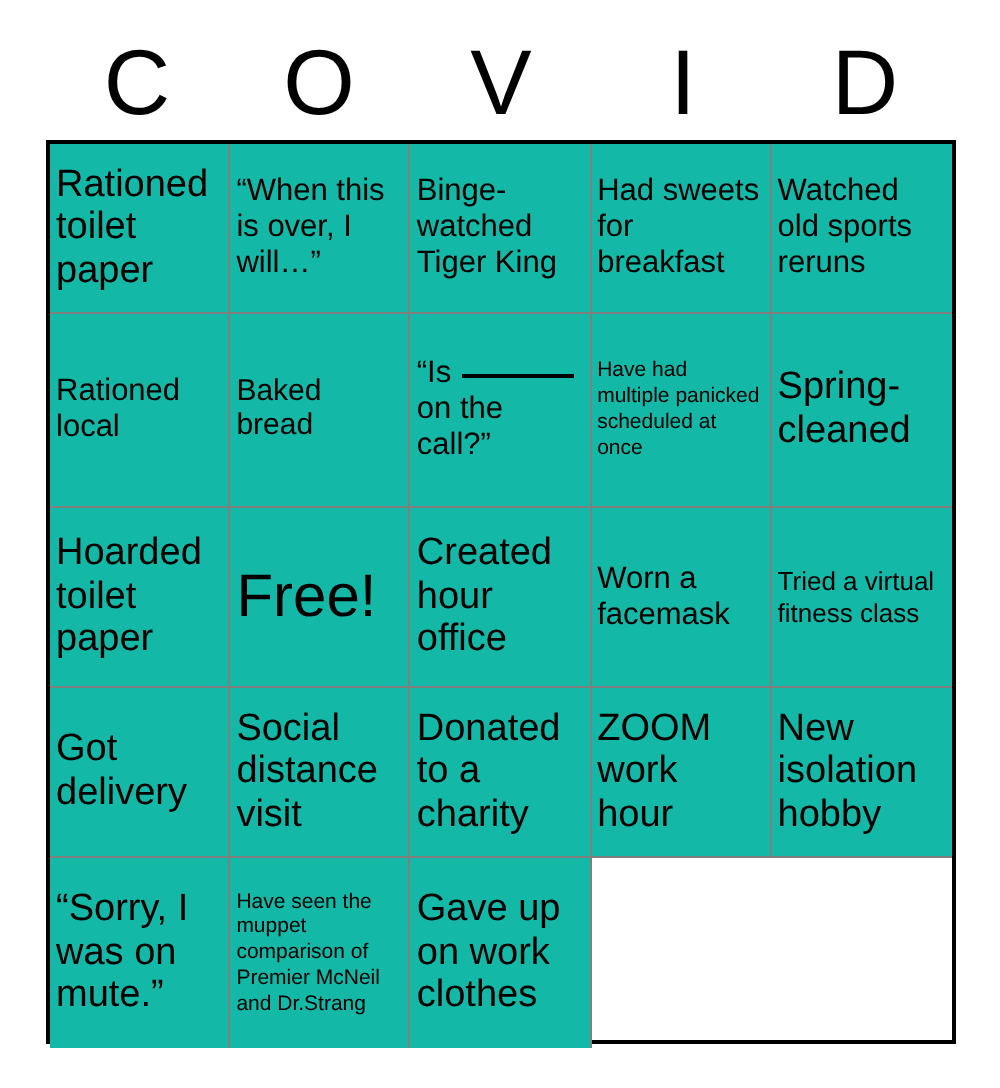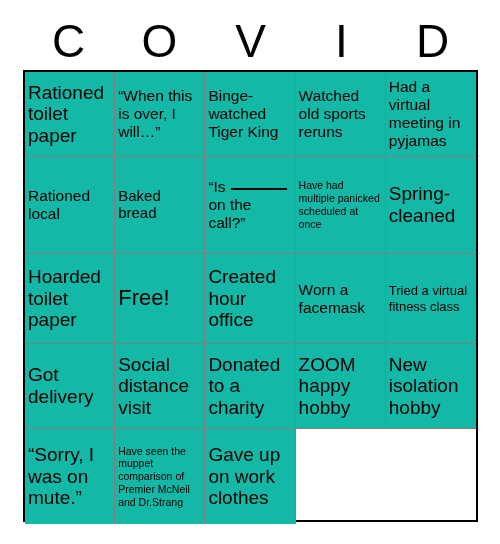--- a/index.html
+++ b/index.html
@@ -78,21 +78,21 @@
     line-height: 1.12;
     word-wrap: break-word;
     overflow-wrap: break-word;
   }
   
   .fs-xs   { font-size: 10.5px; line-height: 1.22; }
   .fs-sm   { font-size: 13px;   line-height: 1.18; }
   .fs-md   { font-size: 15.5px; line-height: 1.16; }
   .fs-lg   { font-size: 19px;   line-height: 1.14; }
   .fs-xl   { font-size: 15px;   line-height: 1.12; }
-  .fs-xxl  { font-size: 22px;   line-height: 1.1; }
+  .fs-xxl  { font-size: 30px;   line-height: 1.1; }
   
   .blank-rule {
     display: inline-block;
     width: 56px;
     border-bottom: 2px solid #000000;
     vertical-align: 2px;
     margin: 0 1px;
   }
 </style>
 </head>
@@ -112,24 +112,24 @@
       <div class="cell">
         <span class="cell-text fs-lg">Rationed toilet paper</span>
       </div>
       <div class="cell">
         <span class="cell-text fs-md">“When this is over, I will…”</span>
       </div>
       <div class="cell">
         <span class="cell-text fs-md">Binge-watched Tiger King</span>
       </div>
       <div class="cell">
-        <span class="cell-text fs-md">Watched old sports reruns</span>
+        <span class="cell-text fs-md">Had sweets for breakfast</span>
       </div>
       <div class="cell">
-        <span class="cell-text fs-md">Had a virtual meeting in pyjamas</span>
+        <span class="cell-text fs-md">Watched old sports reruns</span>
       </div>
       <div class="cell">
         <span class="cell-text fs-md">Rationed local</span>
       </div>
       <div class="cell">
         <span class="cell-text fs-xl">Baked bread</span>
       </div>
       <div class="cell">
         <span class="cell-text fs-md"><span>“Is</span> <span class="blank-rule"></span> <span>on the call?”</span></span>
       </div>
@@ -157,21 +157,21 @@
       <div class="cell">
         <span class="cell-text fs-lg">Got delivery</span>
       </div>
       <div class="cell">
         <span class="cell-text fs-lg">Social distance visit</span>
       </div>
       <div class="cell">
         <span class="cell-text fs-lg">Donated to a charity</span>
       </div>
       <div class="cell">
-        <span class="cell-text fs-lg">ZOOM happy hobby</span>
+        <span class="cell-text fs-lg">ZOOM work hour</span>
       </div>
       <div class="cell">
         <span class="cell-text fs-lg">New isolation hobby</span>
       </div>
       <div class="cell">
         <span class="cell-text fs-lg">“Sorry, I was on mute.”</span>
       </div>
       <div class="cell">
         <span class="cell-text fs-xs">Have seen the muppet comparison of Premier McNeil and Dr.Strang</span>
       </div>

